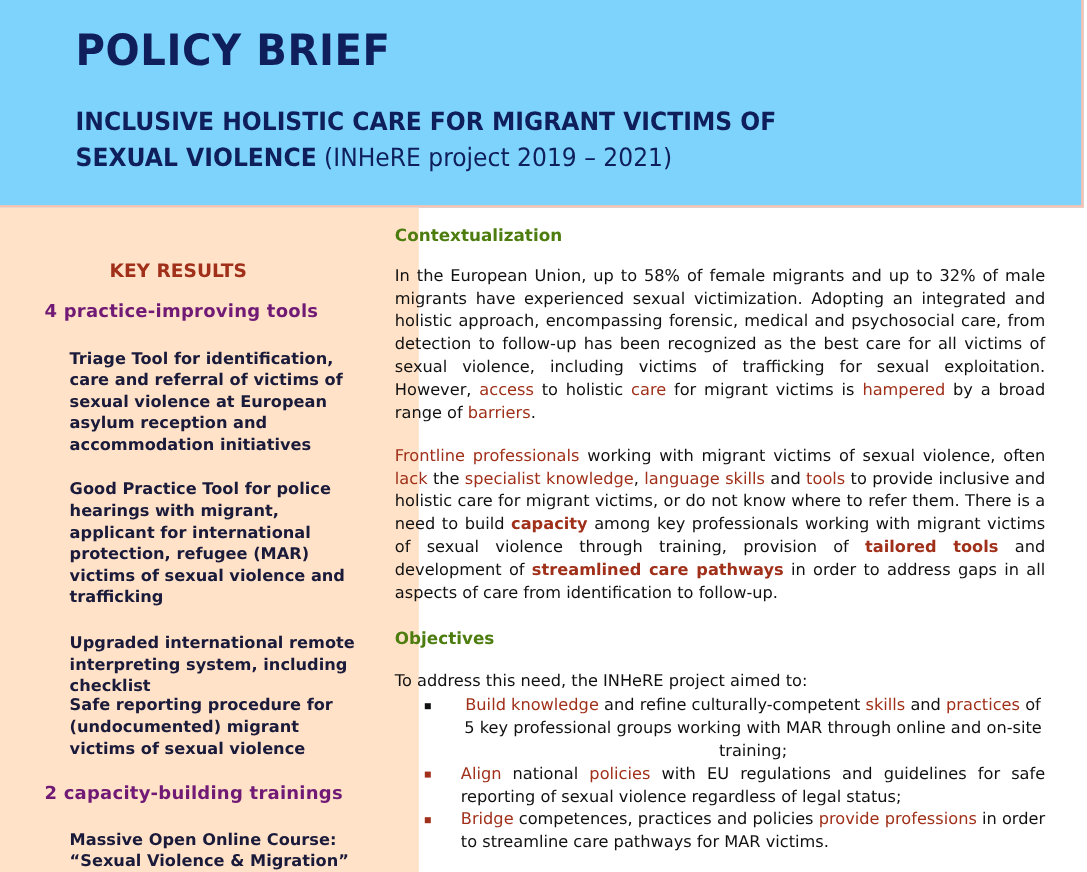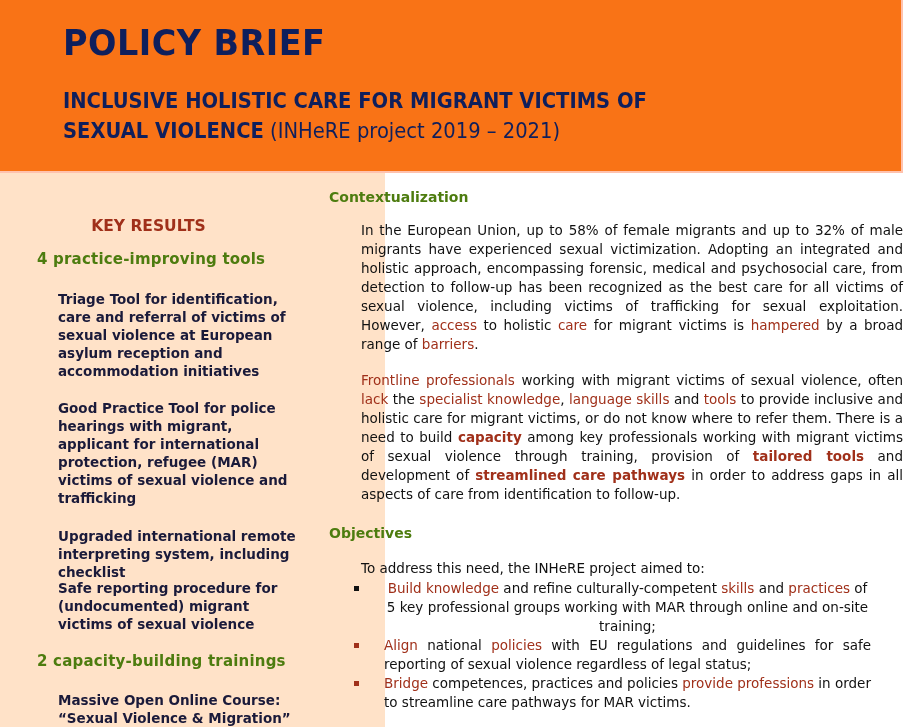--- a/index.html
+++ b/index.html
@@ -3,21 +3,21 @@
   <meta charset="utf-8">
   <style>
     html, body { margin: 0; padding: 0; }
     body {
       width: 906px; height: 727px; overflow: hidden; position: relative;
       background: #ffffff;
       font-family: "DejaVu Sans", "Liberation Sans", sans-serif;
     }
     .header {
       position: absolute; left: 0; top: 0; width: 903px; height: 173px;
-      background: #f97316;
+      background: #7dd3fc;
       border-right: 2px solid #ffc2ae; border-bottom: 2px solid #ffc2ae;
       box-sizing: border-box;
     }
     .title {
       position: absolute; left: 63px; top: 22px;
       font-family: "DejaVu Sans", sans-serif; font-weight: bold;
       font-size: 36px; color: #0f1f5c; letter-spacing: 0.5px;
       transform: scaleX(0.93); transform-origin: left top;
     }
     .subtitle {
@@ -25,45 +25,44 @@
       font-family: "DejaVu Sans", sans-serif;
       font-size: 21px; line-height: 30px; color: #0f1f5c;
       transform: scaleX(0.93); transform-origin: left top; white-space: nowrap;
     }
     .subtitle b { font-weight: bold; }
     .subtitle .light { font-weight: normal; }
 
     .sidebar {
       position: absolute; left: 0; top: 173px; width: 349px; height: 554px;
       background: #ffe2c8;
-      padding-left: 36px;
     }
     .kr-title {
       position: absolute; left: 0; width: 303px; top: 44px; text-align: center;
       font-weight: bold; font-size: 15.5px; color: #a0301a;
       text-indent: -6px;
     }
     .group-title {
-      position: absolute; left: 37px; font-weight: bold; font-size: 15px; color: #4d7c0f;
+      position: absolute; left: 37px; font-weight: bold; font-size: 15px; color: #701a75;
       letter-spacing: 0.2px;
     }
     .tool {
       position: absolute; left: 58px; width: 240px;
       font-size: 13.5px; line-height: 18px; color: #1a1a3a; font-weight: bold;
     }
 
     .main {
       position: absolute; left: 329px; top: 185px; width: 542px;
       font-size: 13.5px; line-height: 19px; color: #111111;
     }
     .section-title {
       position: absolute; left: 0; font-weight: bold; font-size: 14px; color: #4d7c0f;
     }
     .para {
-      position: absolute; left: 0; width: 542px; text-align: justify; margin-left: 32px;
+      position: absolute; left: 0; width: 542px; text-align: justify;
     }
     .hl { color: #a0301a; }
     .hlb { color: #a0301a; font-weight: bold; }
     .obj-list {
       position: absolute; left: 0; width: 542px; margin: 0; padding: 0; list-style: none;
     }
     .obj-item { position: relative; padding-left: 55px; text-align: justify; }
     .bullet {
       position: absolute; left: 25px; top: 7px; width: 5px; height: 5px;
     }

